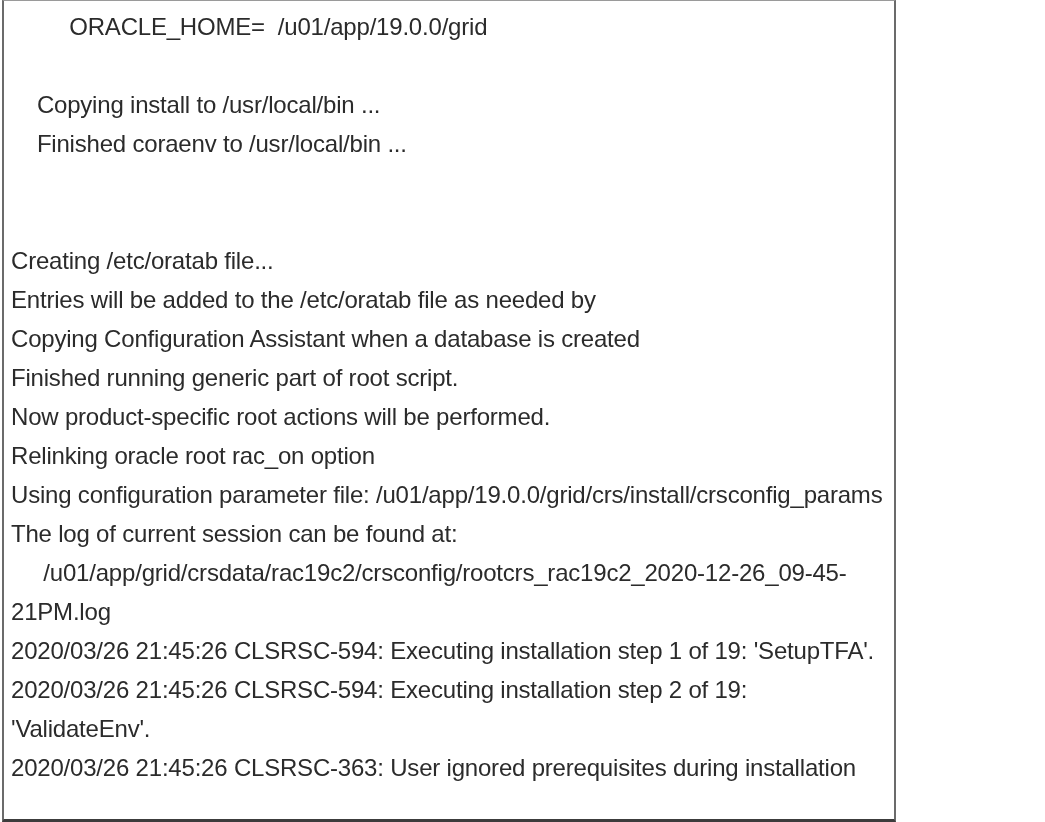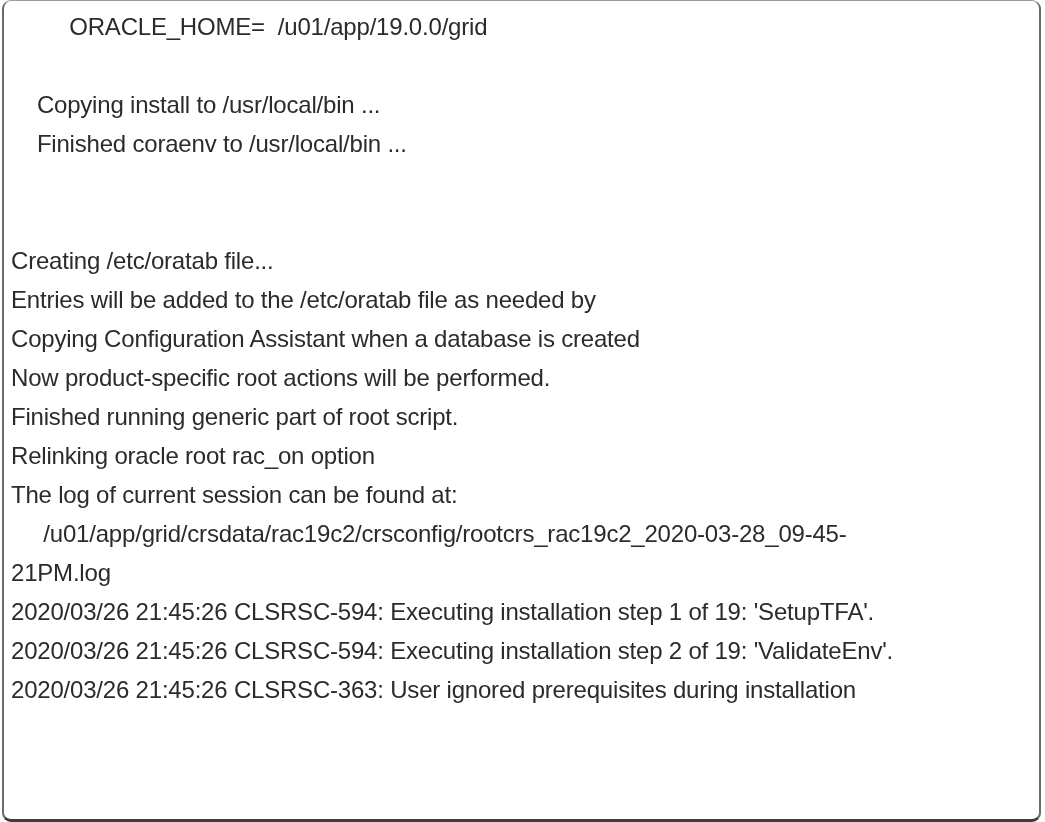--- a/index.html
+++ b/index.html
@@ -8,31 +8,30 @@
     background: #ffffff;
     width: 1045px;
     height: 822px;
     overflow: hidden;
   }
 
   .console-box {
     position: absolute;
     left: 2px;
     top: 0;
-    width: 1039px;
+    width: 894px;
     height: 822px;
     box-sizing: border-box;
     background: #ffffff;
     border-top: 1px solid #9a9a9a;
     border-left: 2px solid #6b6b6b;
     border-right: 2px solid #6b6b6b;
     border-bottom: 3px solid #3c3c3c;
     padding: 6px 6px 0 7px;
     overflow: hidden;
-    border-radius: 9px;
   }
 
   .line {
     font-family: "Liberation Sans", sans-serif;
     font-size: 24px;
     line-height: 39px;
     min-height: 39px;
     color: #2b2b2b;
     letter-spacing: -0.2px;
     white-space: pre-wrap;
@@ -45,22 +44,23 @@
 <div class="console-box">
   <div class="line">         ORACLE_HOME=  /u01/app/19.0.0/grid</div>
   <div class="line"></div>
   <div class="line">    Copying install to /usr/local/bin ...</div>
   <div class="line">    Finished coraenv to /usr/local/bin ...</div>
   <div class="line"></div>
   <div class="line"></div>
   <div class="line">Creating /etc/oratab file...</div>
   <div class="line">Entries will be added to the /etc/oratab file as needed by</div>
   <div class="line">Copying Configuration Assistant when a database is created</div>
+  <div class="line">Finished running generic part of root script.</div>
   <div class="line">Now product-specific root actions will be performed.</div>
-  <div class="line">Finished running generic part of root script.</div>
   <div class="line">Relinking oracle root rac_on option</div>
+  <div class="line">Using configuration parameter file: /u01/app/19.0.0/grid/crs/install/crsconfig_params</div>
   <div class="line">The log of current session can be found at:</div>
-  <div class="line">     /u01/app/grid/crsdata/rac19c2/crsconfig/rootcrs_rac19c2_2020-03-28_09-45-</div>
+  <div class="line">     /u01/app/grid/crsdata/rac19c2/crsconfig/rootcrs_rac19c2_2020-12-26_09-45-</div>
   <div class="line">21PM.log</div>
   <div class="line">2020/03/26 21:45:26 CLSRSC-594: Executing installation step 1 of 19: 'SetupTFA'.</div>
   <div class="line">2020/03/26 21:45:26 CLSRSC-594: Executing installation step 2 of 19: 'ValidateEnv'.</div>
   <div class="line">2020/03/26 21:45:26 CLSRSC-363: User ignored prerequisites during installation</div>
 </div>
 
 </body></html>

